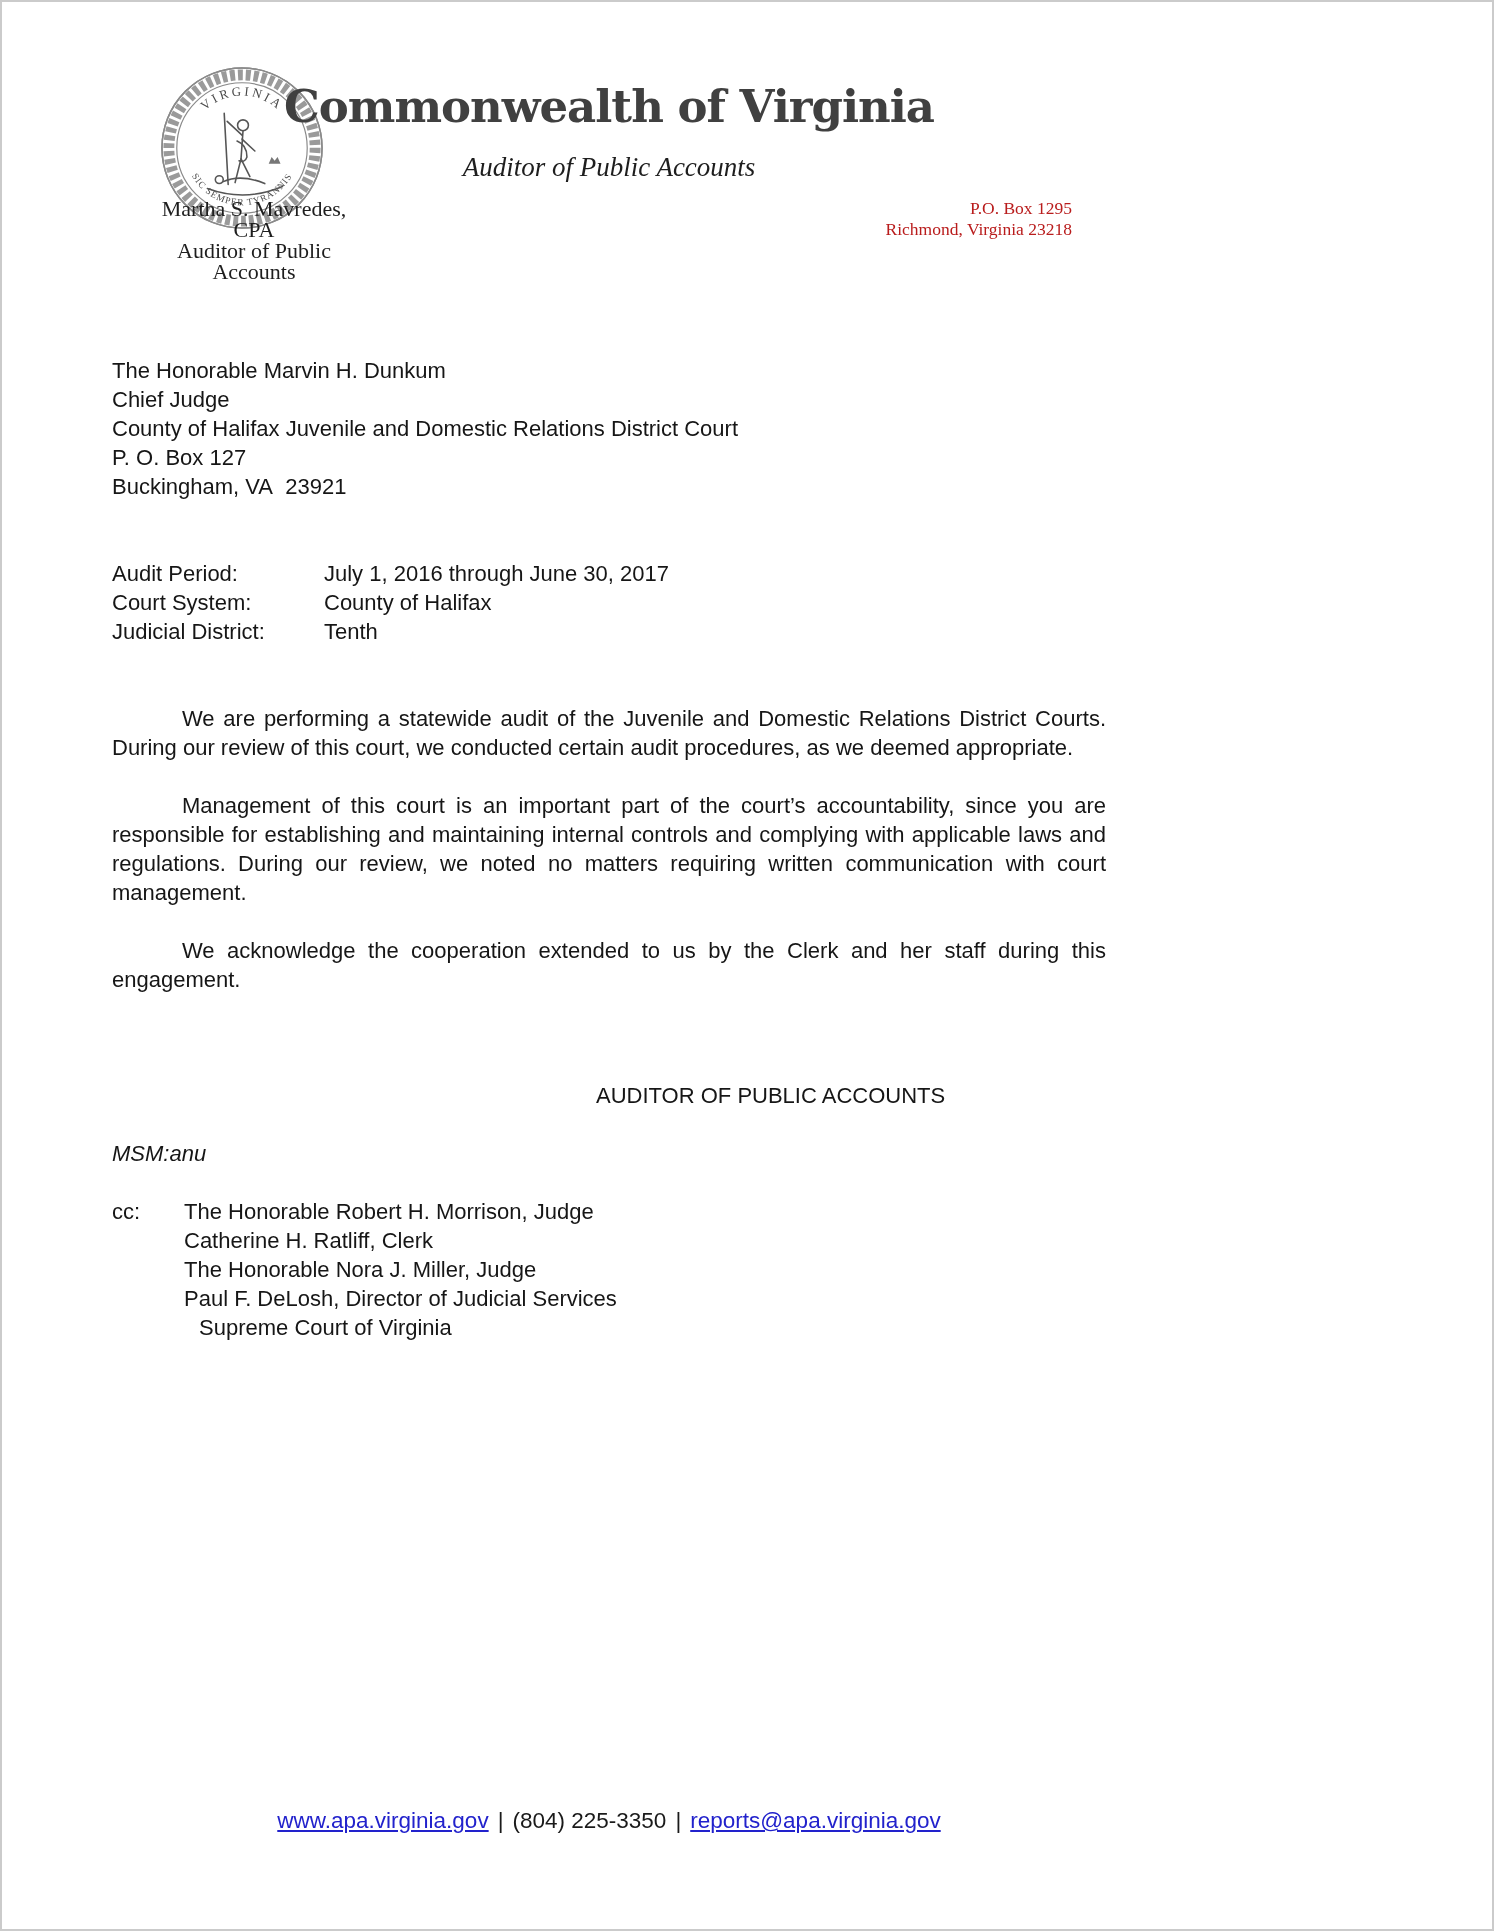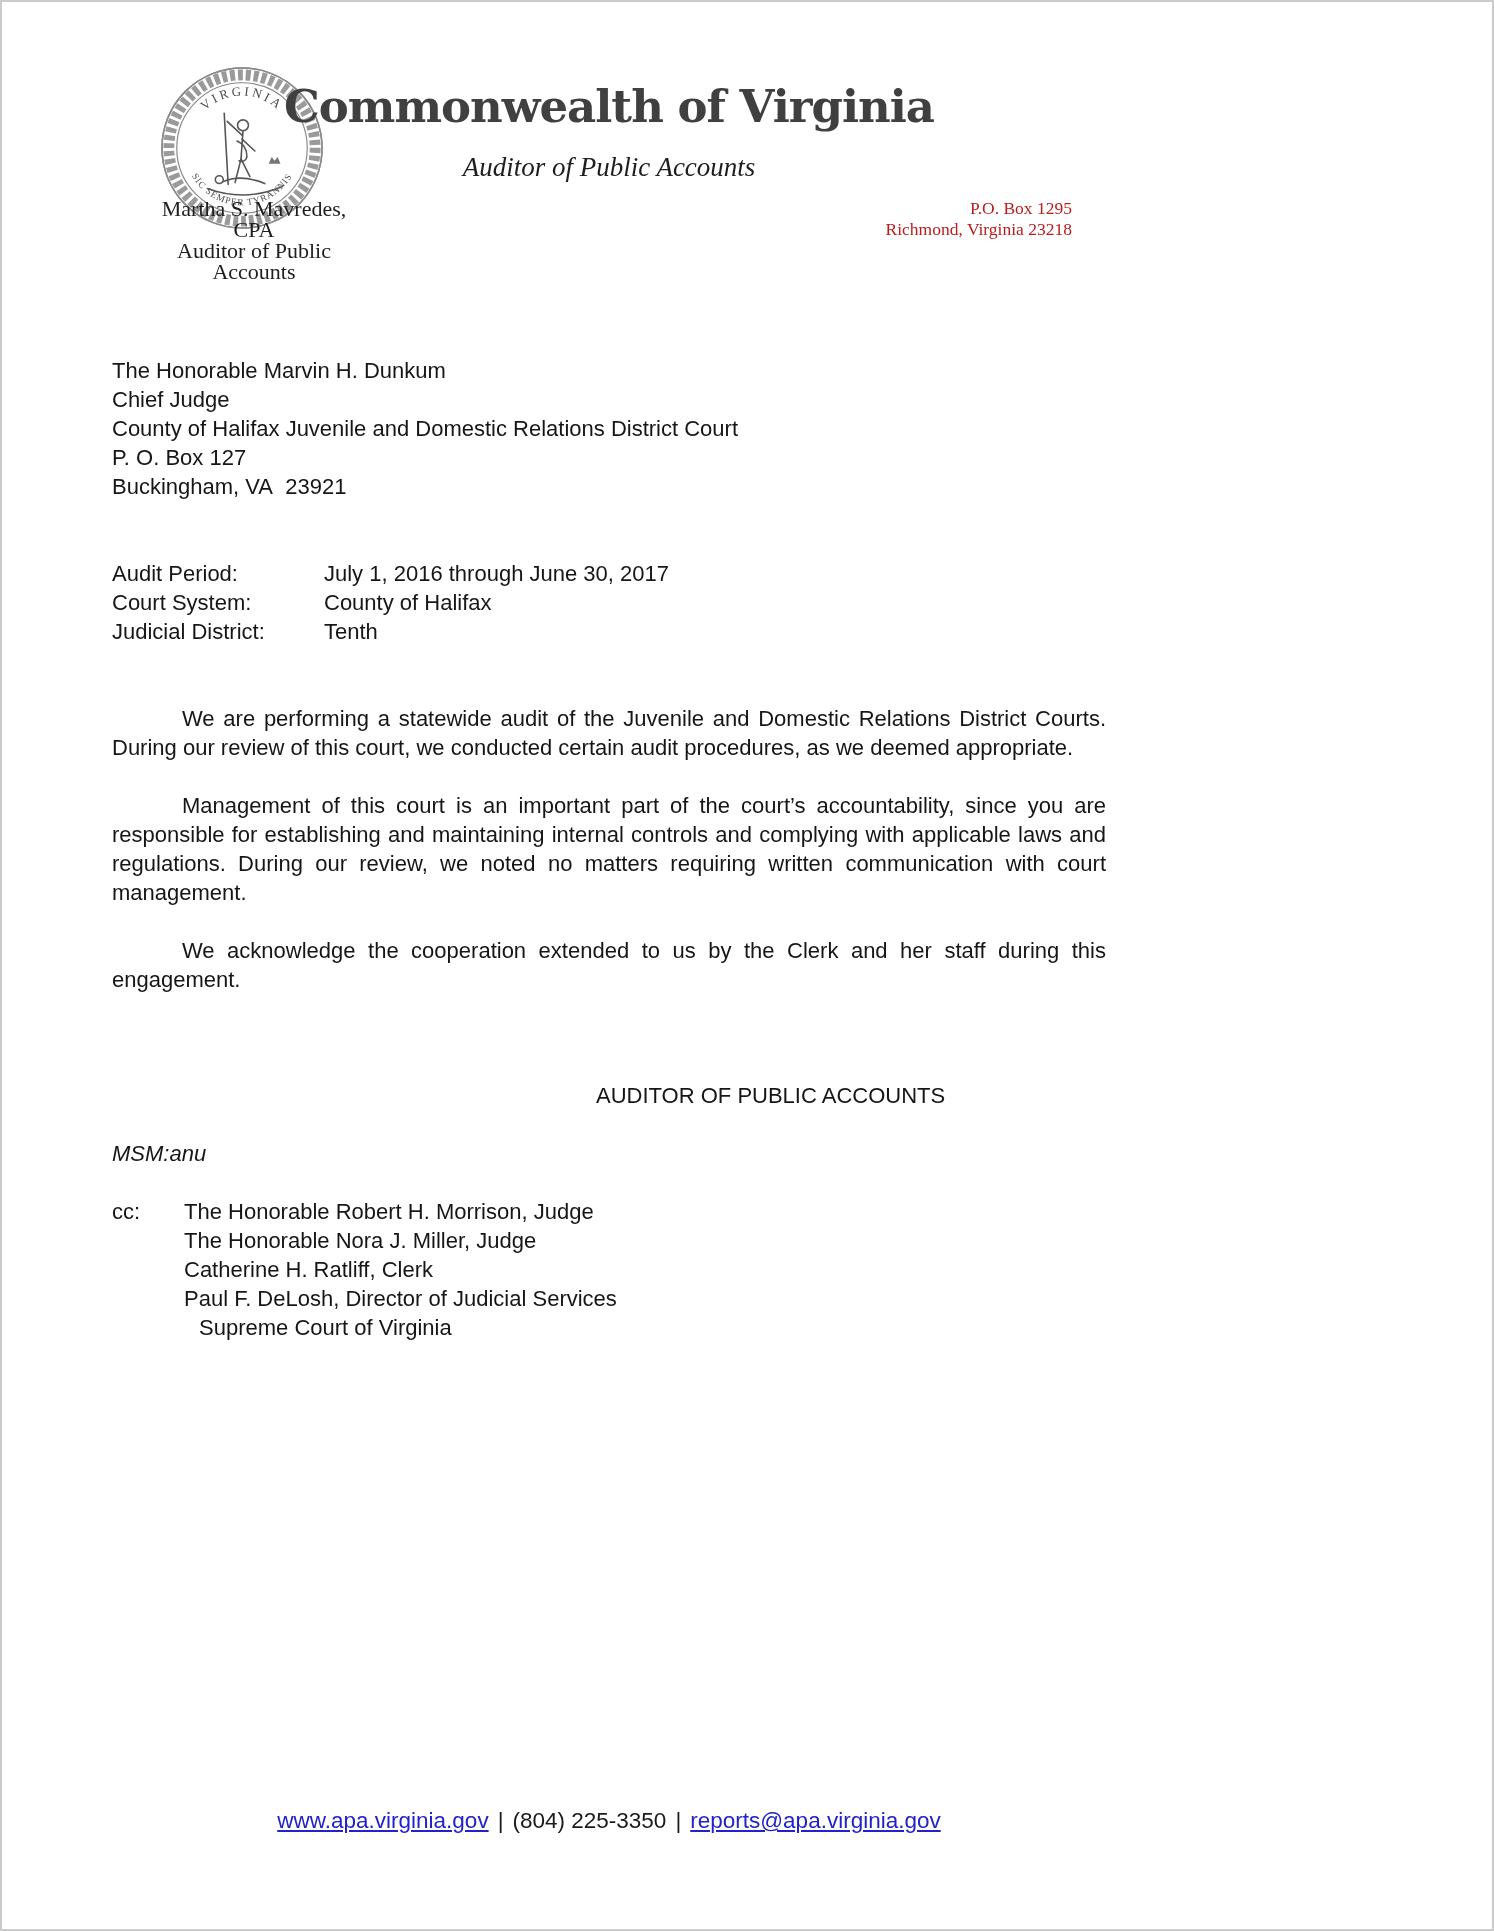--- a/index.html
+++ b/index.html
@@ -154,22 +154,22 @@
     </div>
 
     <div class="signature">AUDITOR OF PUBLIC ACCOUNTS</div>
 
     <div class="ref">MSM:anu</div>
 
     <div class="cc">
       <div class="cc-label">cc:</div>
       <ul class="cc-list">
         <li>The Honorable Robert H. Morrison, Judge</li>
+        <li>Catherine H. Ratliff, Clerk</li>
         <li>The Honorable Nora J. Miller, Judge</li>
-        <li>Catherine H. Ratliff, Clerk</li>
         <li>Paul F. DeLosh, Director of Judicial Services</li>
         <li class="cc-indent">Supreme Court of Virginia</li>
       </ul>
     </div>
 
   </div>
 
   <div class="footer">
     <span class="link">www.apa.virginia.gov</span><span class="sep">|</span><span>(804) 225-3350</span><span class="sep">|</span><span class="link">reports@apa.virginia.gov</span>
   </div>

